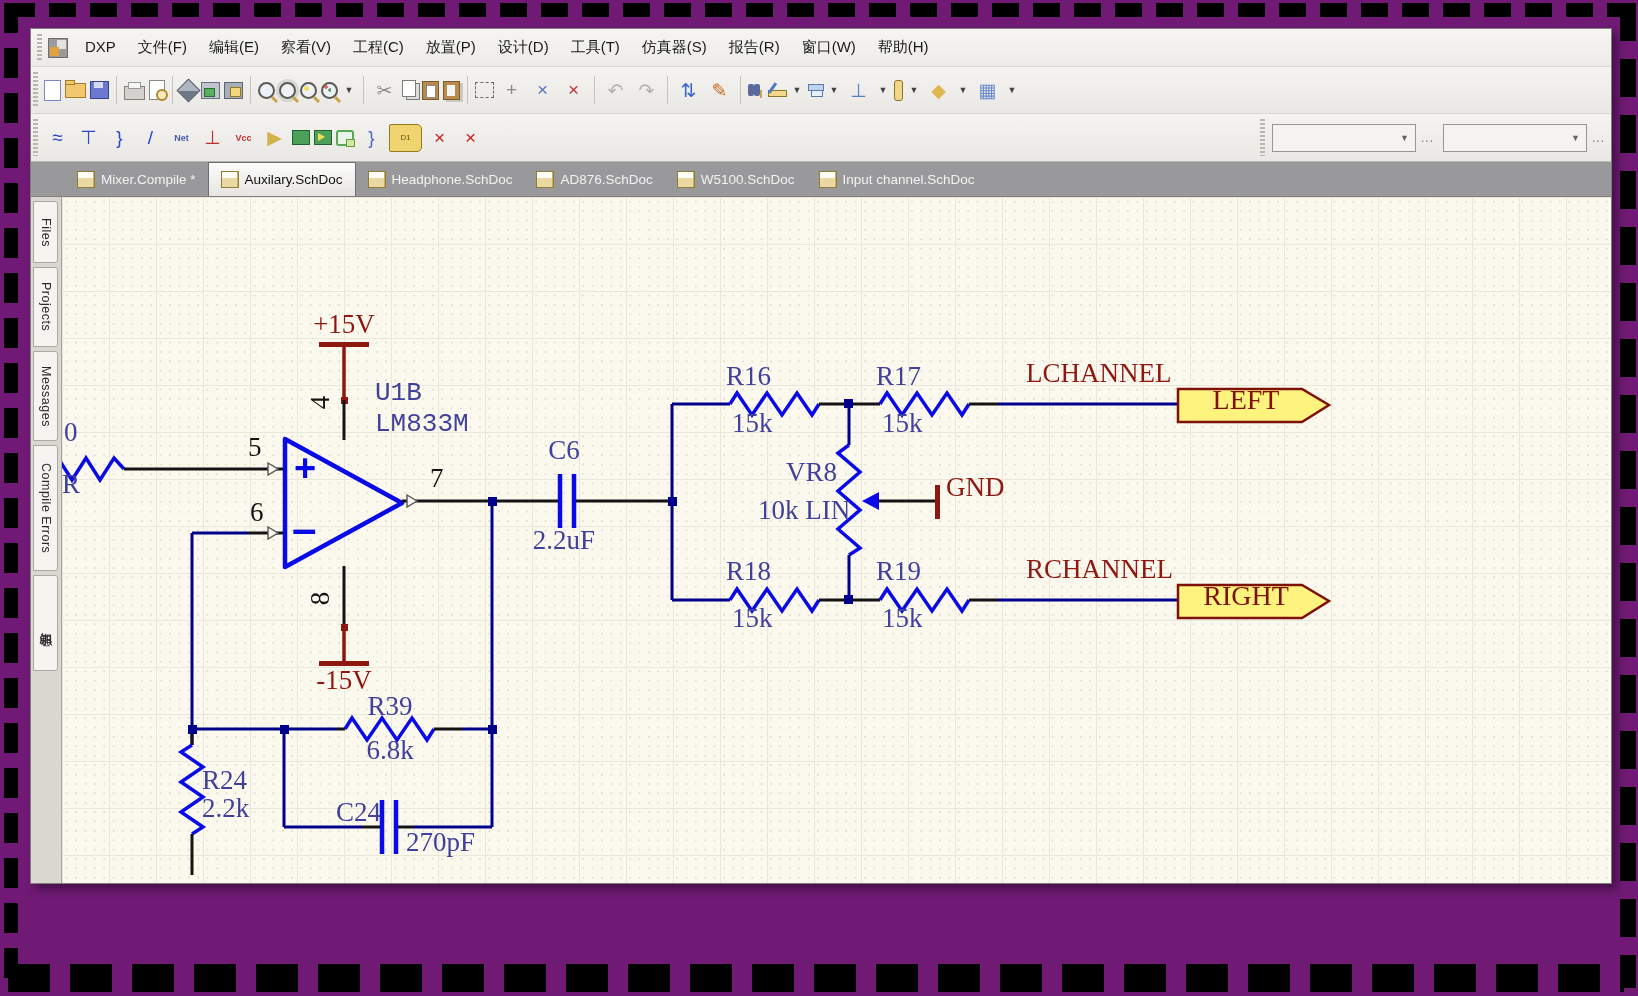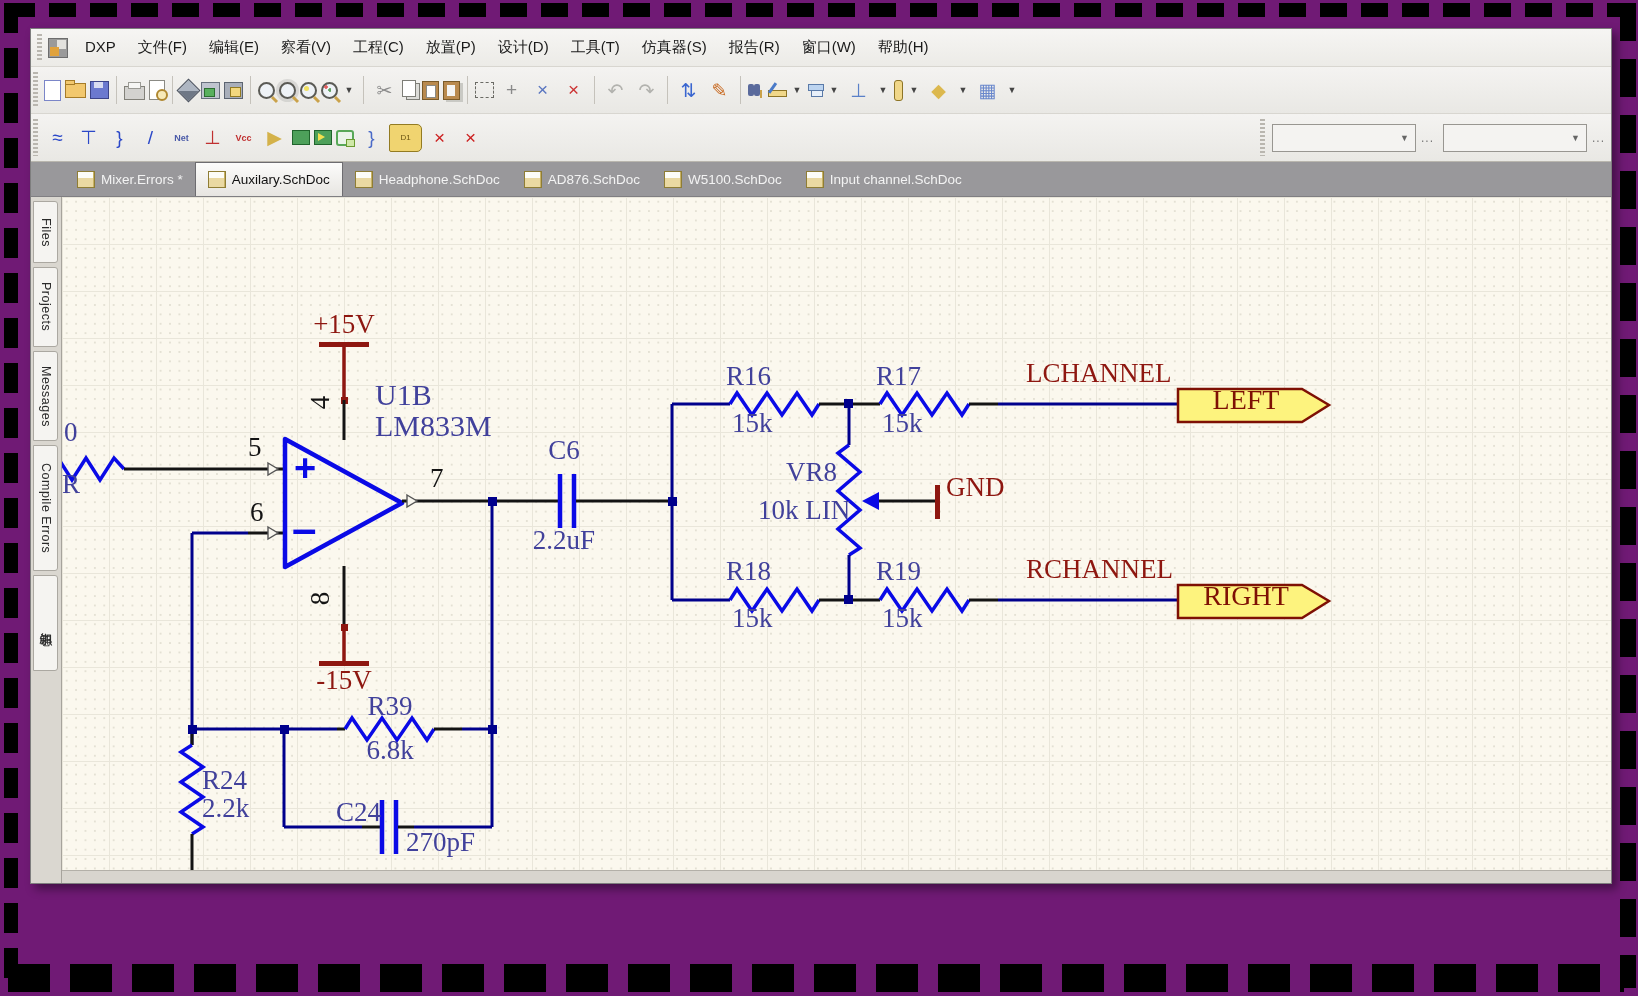--- a/index.html
+++ b/index.html
@@ -97,38 +97,38 @@
     border:1px solid #8f7d35;box-shadow:inset -1px 0 0 #c8b264;}
 
   
   .bodyrow{flex:1;display:flex;min-height:0;}
   .sidetabs{width:30px;background:#DAD7D0;display:flex;flex-direction:column;gap:4px;padding-top:4px;flex:none;
     border-right:1px solid #a6a39c;}
   .side-tab{width:23px;margin-left:2px;background:#F5F4F1;border:1px solid #ABA8A1;border-radius:0 3px 3px 0;
     display:flex;align-items:center;justify-content:center;cursor:default;}
   .side-tab-label{writing-mode:vertical-rl;font-size:12.5px;color:#2a2a2a;letter-spacing:.5px;}
 
-  .schwrap{flex:1;position:relative;display:flex;flex-direction:column;min-width:0;}
+  .schwrap{flex:1;position:relative;display:flex;flex-direction:row;min-width:0;}
   .schematic{position:relative;flex:1;overflow:hidden;
     background-color:#FBF8EE;
     background-image:
       linear-gradient(#E9E6DA 1px,transparent 1px),
       linear-gradient(90deg,#E9E6DA 1px,transparent 1px),
       radial-gradient(#E4E1D4 0.9px,transparent 1.1px);
     background-size:47px 47px,47px 47px,9.4px 9.4px;}
   .bottomstrip{height:12px;background:#D8D5CE;border-top:1px solid #b3b0a8;flex:none;}
 
   svg.circuit{position:absolute;left:0;top:0;}
 
   
   .slb{position:absolute;font-family:"Liberation Serif",serif;font-size:27px;color:#41419B;line-height:1;white-space:nowrap;}
   .slb.red{color:#8E1710;}
   .slb.black{color:#141414;}
   .slb.port-t{color:#7E1004;font-size:28px;}
-  .slb.sans{font-family:Liberation Serif, serif;font-size:30px;}
+  .slb.sans{font-family:Liberation Mono, monospace;font-size:26px;}
   .slb.center{text-align:center;}
   .slb.rot{transform:rotate(-90deg);}
   .slb.opamp-sign{font-family:"Liberation Sans",sans-serif;color:#0A0AE6;font-weight:bold;}
 </style>
 </head>
 <body>
 
 <div class="stage">
   <div class="dash dash-top"></div>
   <div class="dash dash-left"></div>
@@ -241,21 +241,21 @@
         <span></span>
         <span class="arrow">▼</span>
       </div>
       <span class="tb-ellipsis">...</span>
     </div>
 
     <div class="tabstrip">
 
     <div class="tab">
           <span class="schdoc-icon"></span>
-          <span>Mixer.Errors *</span>
+          <span>Mixer.Compile *</span>
         </div>
         <div class="tab active">
           <span class="schdoc-icon"></span>
           <span>Auxilary.SchDoc</span>
         </div>
         <div class="tab">
           <span class="schdoc-icon"></span>
           <span>Headphone.SchDoc</span>
         </div>
         <div class="tab">

